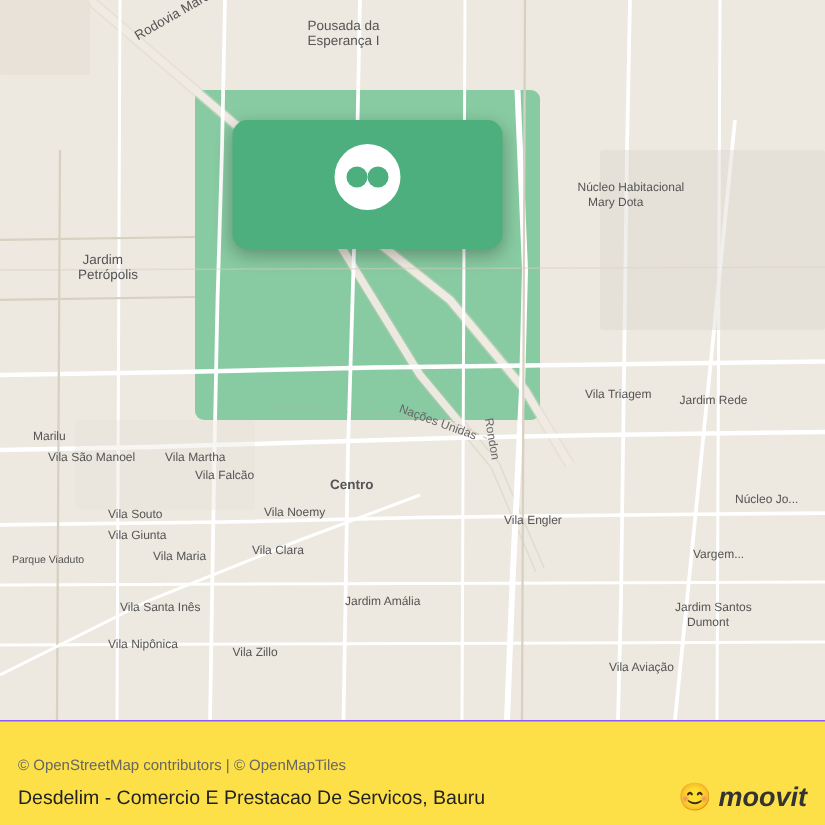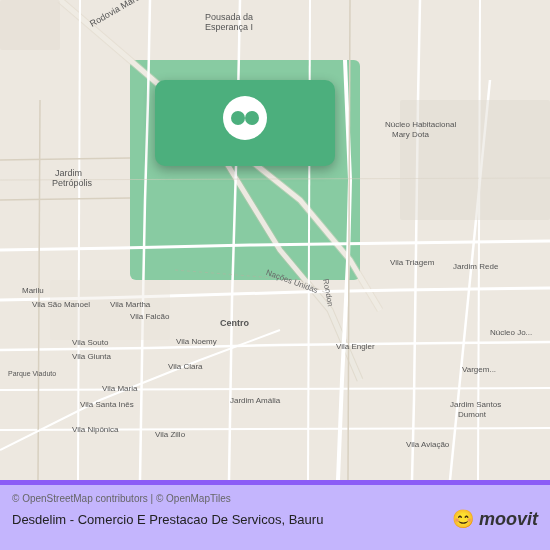--- a/index.html
+++ b/index.html
@@ -65,25 +65,25 @@
       color: white;
       font-size: 14px;
       font-weight: 600;
       line-height: 1.3;
     }
 
     
     #info-bar {
       width: 550px;
       height: 70px;
-      background: #c4b5fd;
-      border-top: 5px solid #8b5cf6;
+      background: #fde047;
+      border-top: 1px solid #8b5cf6;
       display: flex;
       flex-direction: column;
-      justify-content: flex-start;
+      justify-content: flex-end;
       padding: 8px 12px;
     }
 
     .attribution {
       font-size: 10px;
       color: #666;
       margin-bottom: 4px;
     }
 
     .place-name-row {
@@ -181,21 +181,21 @@
     <span style="position:absolute; left:52px; top:178px; font-size:9px; color:#555; white-space:nowrap;">Petrópolis</span>
 
     <span style="position:absolute; left:22px; top:286px; font-size:8px; color:#555;">Marilu</span>
 
     <span style="position:absolute; left:32px; top:300px; font-size:8px; color:#555; white-space:nowrap;">Vila São Manoel</span>
     <span style="position:absolute; left:110px; top:300px; font-size:8px; color:#555; white-space:nowrap;">Vila Martha</span>
     <span style="position:absolute; left:130px; top:312px; font-size:8px; color:#555; white-space:nowrap;">Vila Falcão</span>
 
     <span style="position:absolute; left:72px; top:338px; font-size:8px; color:#555; white-space:nowrap;">Vila Souto</span>
     <span style="position:absolute; left:72px; top:352px; font-size:8px; color:#555; white-space:nowrap;">Vila Giunta</span>
-    <span style="position:absolute; left:102px; top:384px; font-size:8px; color:#555; white-space:nowrap;">Vila Maria</span>
+    <span style="position:absolute; left:102px; top:366px; font-size:8px; color:#555; white-space:nowrap;">Vila Maria</span>
 
     <span style="position:absolute; left:8px; top:370px; font-size:7px; color:#555; white-space:nowrap;">Parque Viaduto</span>
 
     <span style="position:absolute; left:80px; top:400px; font-size:8px; color:#555; white-space:nowrap;">Vila Santa Inês</span>
     <span style="position:absolute; left:72px; top:425px; font-size:8px; color:#555; white-space:nowrap;">Vila Nipônica</span>
 
     <span style="position:absolute; left:220px; top:318px; font-size:9px; color:#555; font-weight:600;">Centro</span>
 
     <span style="position:absolute; left:176px; top:337px; font-size:8px; color:#555; white-space:nowrap;">Vila Noemy</span>
     <span style="position:absolute; left:168px; top:362px; font-size:8px; color:#555; white-space:nowrap;">Vila Clara</span>

